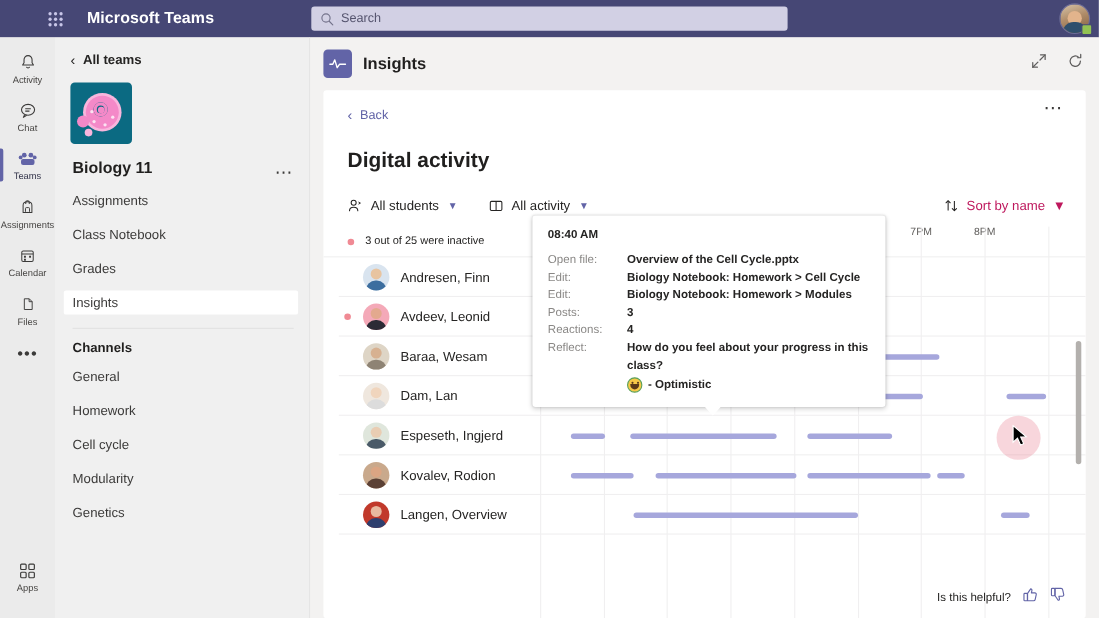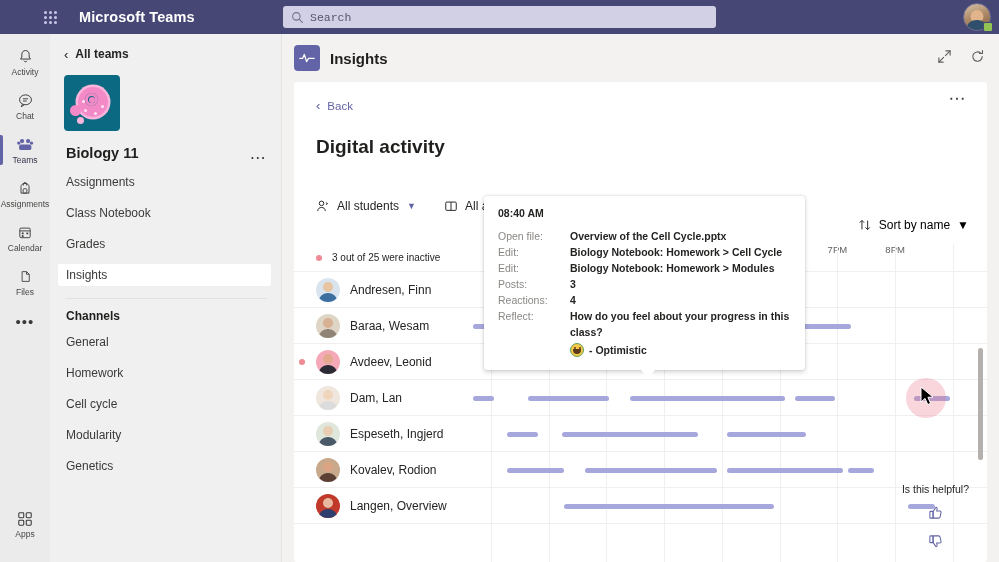--- a/index.html
+++ b/index.html
@@ -22,21 +22,21 @@
   }
   .waffle-grid { display: grid; grid-template-columns: repeat(3,3px); grid-template-rows: repeat(3,3px); gap: 2px; }
   .waffle-grid i { width: 3px; height: 3px; background: #c8c6e8; border-radius: 50%; display: block; }
   .app-title { color: #fff; font-size: 14.5px; font-weight: 600; margin-left: 12px; letter-spacing: .1px; }
   .searchbox {
     position: absolute; left: 283px; top: 6px; width: 433px; height: 22px;
     background: #d2d0e4; border-radius: 3px; display: flex; align-items: center;
     padding: 0 8px; cursor: text;
   }
   .searchbox .sicon { width: 13px; height: 13px; margin-right: 6px; flex: 0 0 13px; opacity: .75; }
-  .searchbox .sph { font-size: 11.5px; color: #55546e; font-family: Liberation Mono, monospace; }
+  .searchbox .sph { font-size: 11.5px; color: #55546e; }
   .avatar-top {
     position: absolute; right: 8px; top: 3px; width: 28px; height: 28px;
     border-radius: 50%; overflow: hidden;
     background: linear-gradient(160deg,#d7c4a8 0%,#b08d6a 45%,#7e5c3e 100%);
     border: 1px solid #6d6d98;
   }
   .avatar-top .face { position:absolute; left:50%; top:22%; transform:translateX(-50%); width:13px;height:13px;border-radius:50%; background:#e2b48c; }
   .avatar-top .body { position:absolute; left:50%; bottom:-3px; transform:translateX(-50%); width:22px;height:13px;border-radius:10px 10px 0 0; background:#2f4f6d; }
   .presence {
     position: absolute; right: 6px; bottom: 2px; width: 10px; height: 10px;
@@ -118,35 +118,35 @@
   }
   .card-top { padding: 14px 18px 0 22px; flex: 0 0 auto; }
   .back { display:inline-flex; align-items:center; gap:7px; color:#6264a7; font-size:11.5px; cursor:pointer; }
   .back .bc { font-size: 13px; line-height: 1; }
   .card-dots { position:absolute; right: 20px; top: 14px; color:#3b3a39; font-size:17px; letter-spacing:1.4px; line-height:6px; cursor:pointer; }
   .page-title { font-size: 19px; font-weight: 700; color: #201f1e; margin-top: 22px; }
 
   .filters { display:flex; align-items:center; padding: 0 18px 0 22px; margin-top: 22px; flex: 0 0 auto; position: relative; }
   .filter { display:flex; align-items:center; gap:7px; font-size:12px; color:#252423; cursor:pointer; margin-right: 28px; }
   .filter .dn { font-size: 9px; color:#6264a7; margin-left: 1px; }
-  .sortby { margin-left:auto; display:flex; align-items:center; gap:7px; font-size:12px; color:#000000; cursor:pointer; margin-right: 0; margin-top: 38px; }
+  .sortby { margin-left:auto; display:flex; align-items:center; gap:7px; font-size:12px; color:#be185d; cursor:pointer; margin-right: 0; }
 
   
   .gridwrap { flex: 1; margin-top: 12px; position: relative; min-height: 0; }
   .inactive-row {
     display:flex; align-items:center; height: 28px; padding-left: 22px;
     border-bottom: 1px solid #f0eff0; position: relative;
   }
   .pinkdot { width:6px; height:6px; border-radius:50%; background:#f08a94; margin-right: 10px; flex:0 0 6px; }
   .inactive-txt { font-size: 10px; color: #252423; }
 
   .rows { position: relative; }
   .srow {
     display: flex; align-items: center; height: 36px;
-    border-bottom: 1px solid #f0eff0; position: relative;
+    border-bottom: 1px solid #f0eff0; position: relative; margin-left: 14px;
   }
   .namecell { width: 168px; flex: 0 0 168px; display:flex; align-items:center; padding-left: 22px; position:relative; }
   .rowdot { position:absolute; left: 5px; width:6px;height:6px;border-radius:50%;background:#f08a94; }
   .av { width: 24px; height: 24px; border-radius: 50%; margin-right: 10px; flex:0 0 24px;
         position: relative; overflow: hidden; }
   .av .f { position:absolute; left:50%; top:18%; transform:translateX(-50%); width:10px;height:10px;border-radius:50%; }
   .av .b { position:absolute; left:50%; bottom:-2px; transform:translateX(-50%); width:19px;height:11px;border-radius:9px 9px 0 0; }
   .sname { font-size: 12px; color: #252423; white-space: nowrap; }
   .track { flex: 1; position: relative; height: 36px; }
   .bar { position: absolute; top: 16px; height: 5px; border-radius: 2.5px; background: #a6a7dc; }
@@ -182,21 +182,21 @@
              background:#fff; clip-path: polygon(0 0, 100% 0, 50% 100%); }
 
   
   .click-halo {
     position: absolute; left: 624px; top: 344px; width: 40px; height: 40px;
     border-radius: 50%; background: rgba(232,120,140,.30); z-index: 45; pointer-events: none;
   }
   .cursor { position:absolute; left: 638px; top: 352px; z-index: 50; pointer-events:none; }
 
   
-  .helpful { position: absolute; right: 18px; bottom: 9px; display:flex; align-items:center; gap:10px; z-index: 30; flex-direction: column; }
+  .helpful { position: absolute; right: 18px; bottom: 9px; display:flex; align-items:center; gap:10px; z-index: 30; }
   .helpful .ht { font-size: 10.5px; color:#252423; }
   .helpful .ic { cursor:pointer; }
 </style>
 </head>
 <body>
 
 <div class="app">
 
   <div class="titlebar">
     <div class="waffle">
@@ -479,42 +479,42 @@
                   <div class="av" style="background: rgb(217, 228, 239);">
                     <div class="f" style="background: rgb(232, 196, 160);"></div>
                     <div class="b" style="background: rgb(60, 110, 159);"></div>
                   </div>
                   <span class="sname">Andresen, Finn</span>
                 </div>
                 <div class="track"></div>
               </div>
               <div class="srow">
                 <div class="namecell">
-                  <div class="av" style="background: rgb(222, 213, 198);">
-                    <div class="f" style="background: rgb(215, 177, 145);"></div>
-                    <div class="b" style="background: rgb(142, 131, 116);"></div>
-                  </div>
-                  <span class="sname">Baraa, Wesam</span>
-                </div>
-                <div class="track">
-                  <div class="bar" style="left: 2%; width: 16.5%; background: rgb(166, 167, 220);"></div>
-                  <div class="bar" style="left: 28.5%; width: 18.5%; background: rgb(166, 167, 220);"></div>
-                  <div class="bar" style="left: 57.5%; width: 16.5%; background: rgb(166, 167, 220);"></div>
-                </div>
-              </div>
-              <div class="srow">
-                <div class="namecell">
                   <span class="rowdot"></span>
                   <div class="av" style="background: rgb(244, 169, 184);">
                     <div class="f" style="background: rgb(227, 169, 142);"></div>
                     <div class="b" style="background: rgb(43, 43, 53);"></div>
                   </div>
                   <span class="sname">Avdeev, Leonid</span>
                 </div>
                 <div class="track"></div>
+              </div>
+              <div class="srow">
+                <div class="namecell">
+                  <div class="av" style="background: rgb(222, 213, 198);">
+                    <div class="f" style="background: rgb(215, 177, 145);"></div>
+                    <div class="b" style="background: rgb(142, 131, 116);"></div>
+                  </div>
+                  <span class="sname">Baraa, Wesam</span>
+                </div>
+                <div class="track">
+                  <div class="bar" style="left: 2%; width: 16.5%; background: rgb(166, 167, 220);"></div>
+                  <div class="bar" style="left: 28.5%; width: 18.5%; background: rgb(166, 167, 220);"></div>
+                  <div class="bar" style="left: 57.5%; width: 16.5%; background: rgb(166, 167, 220);"></div>
+                </div>
               </div>
               <div class="srow">
                 <div class="namecell">
                   <div class="av" style="background: rgb(239, 231, 222);">
                     <div class="f" style="background: rgb(240, 213, 189);"></div>
                     <div class="b" style="background: rgb(220, 220, 220);"></div>
                   </div>
                   <span class="sname">Dam, Lan</span>
                 </div>
                 <div class="track">

